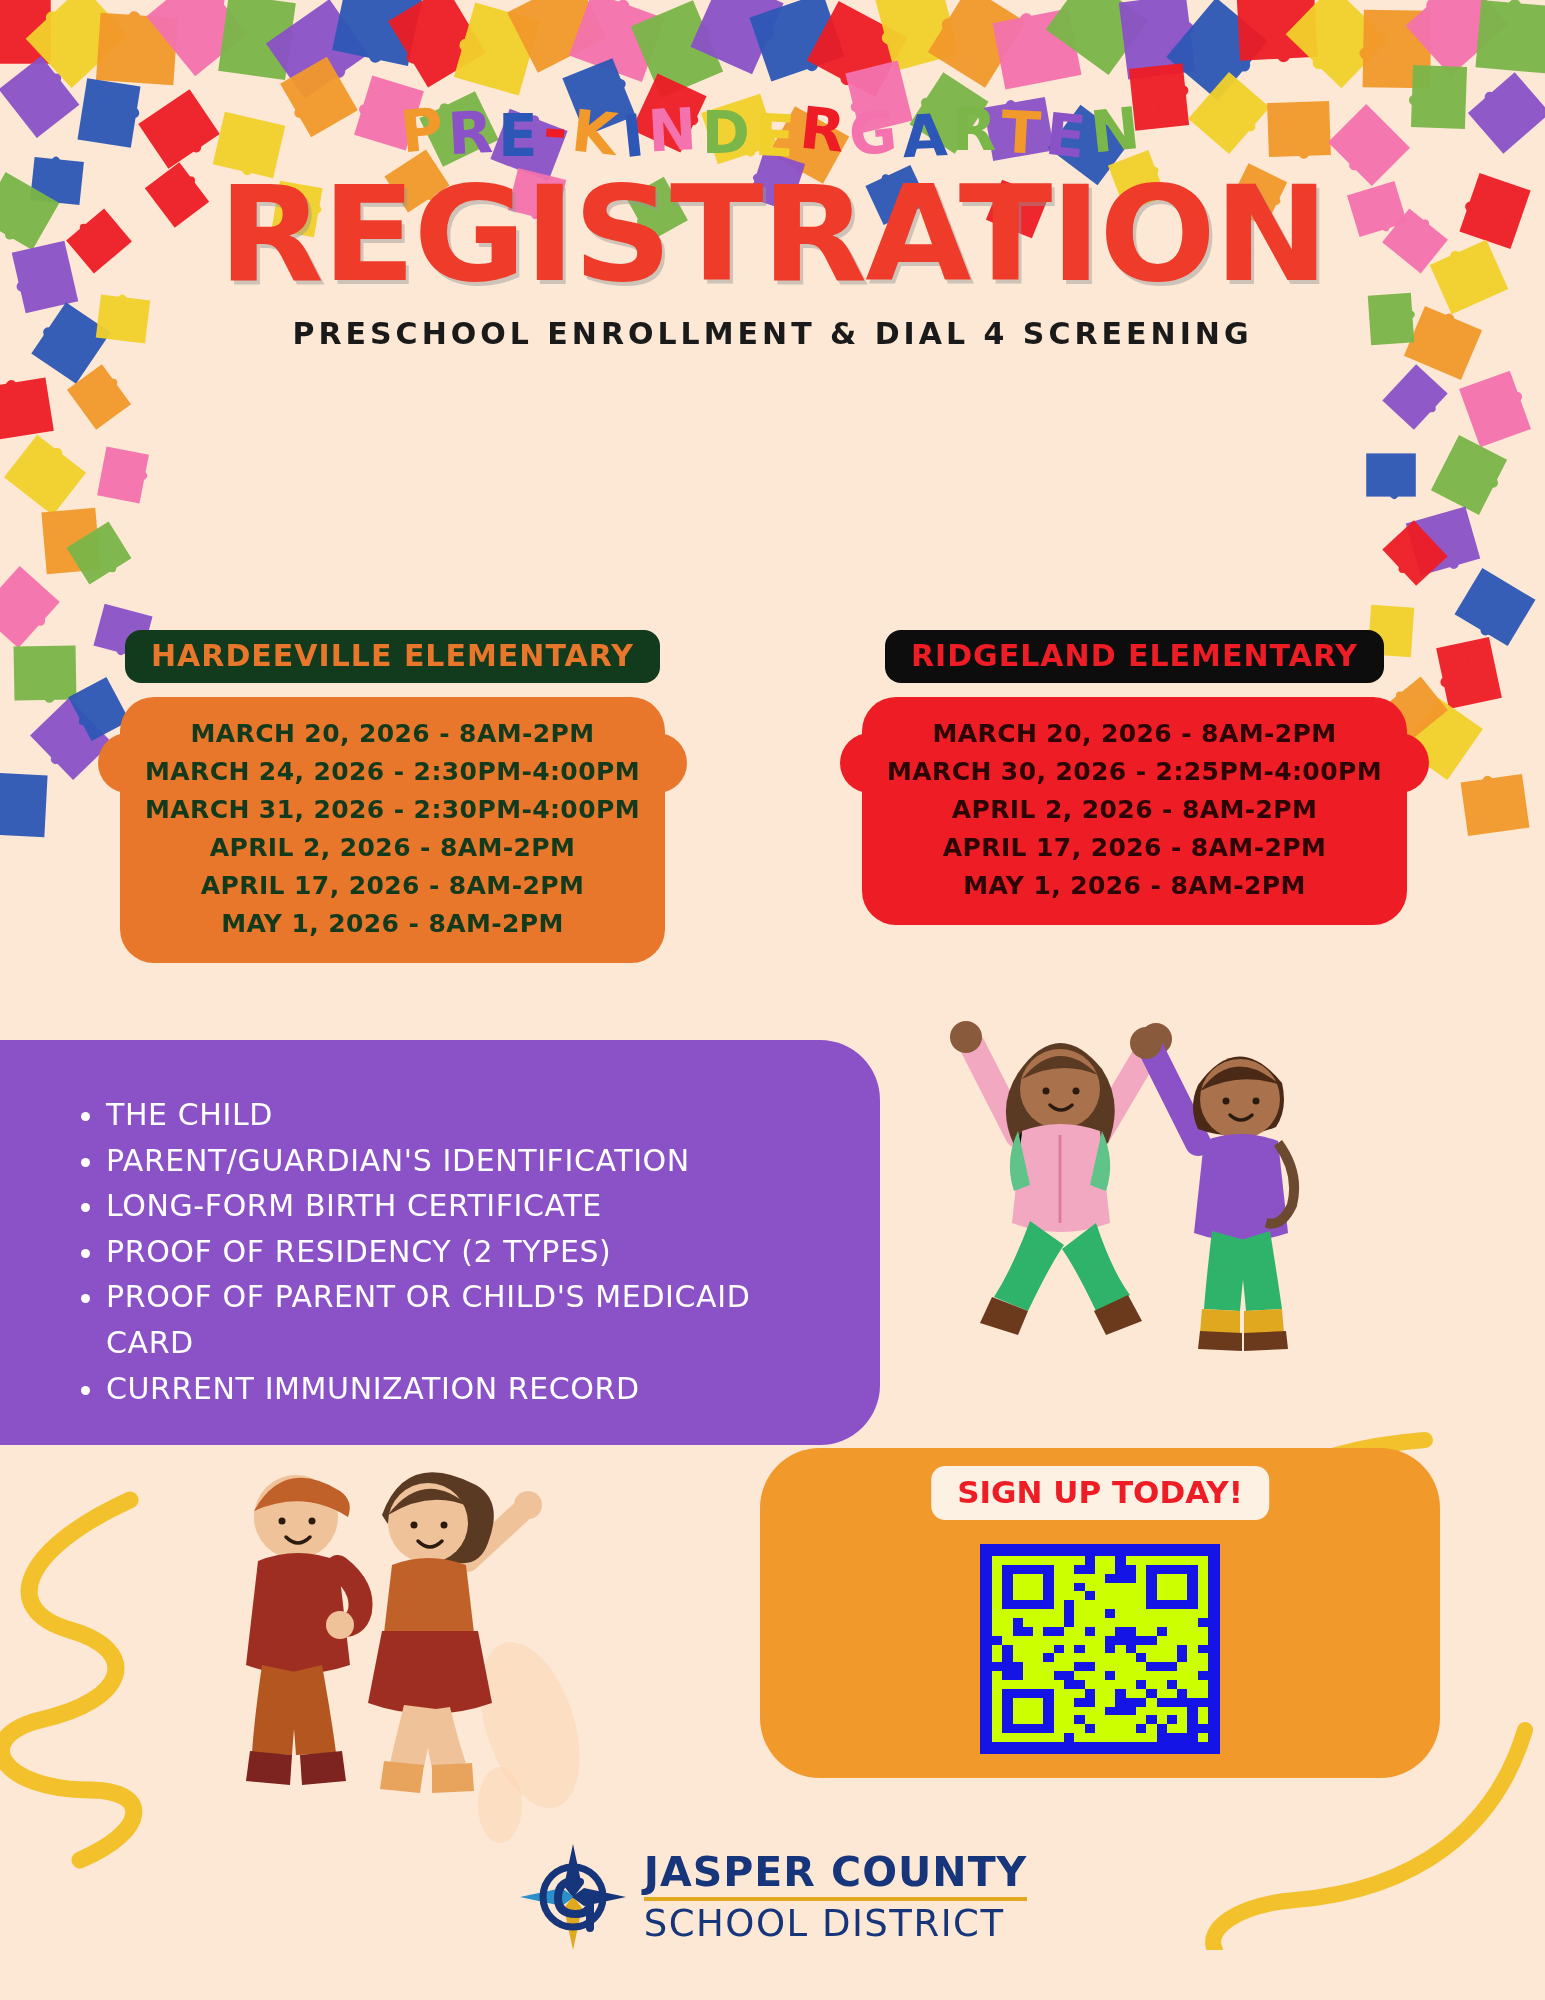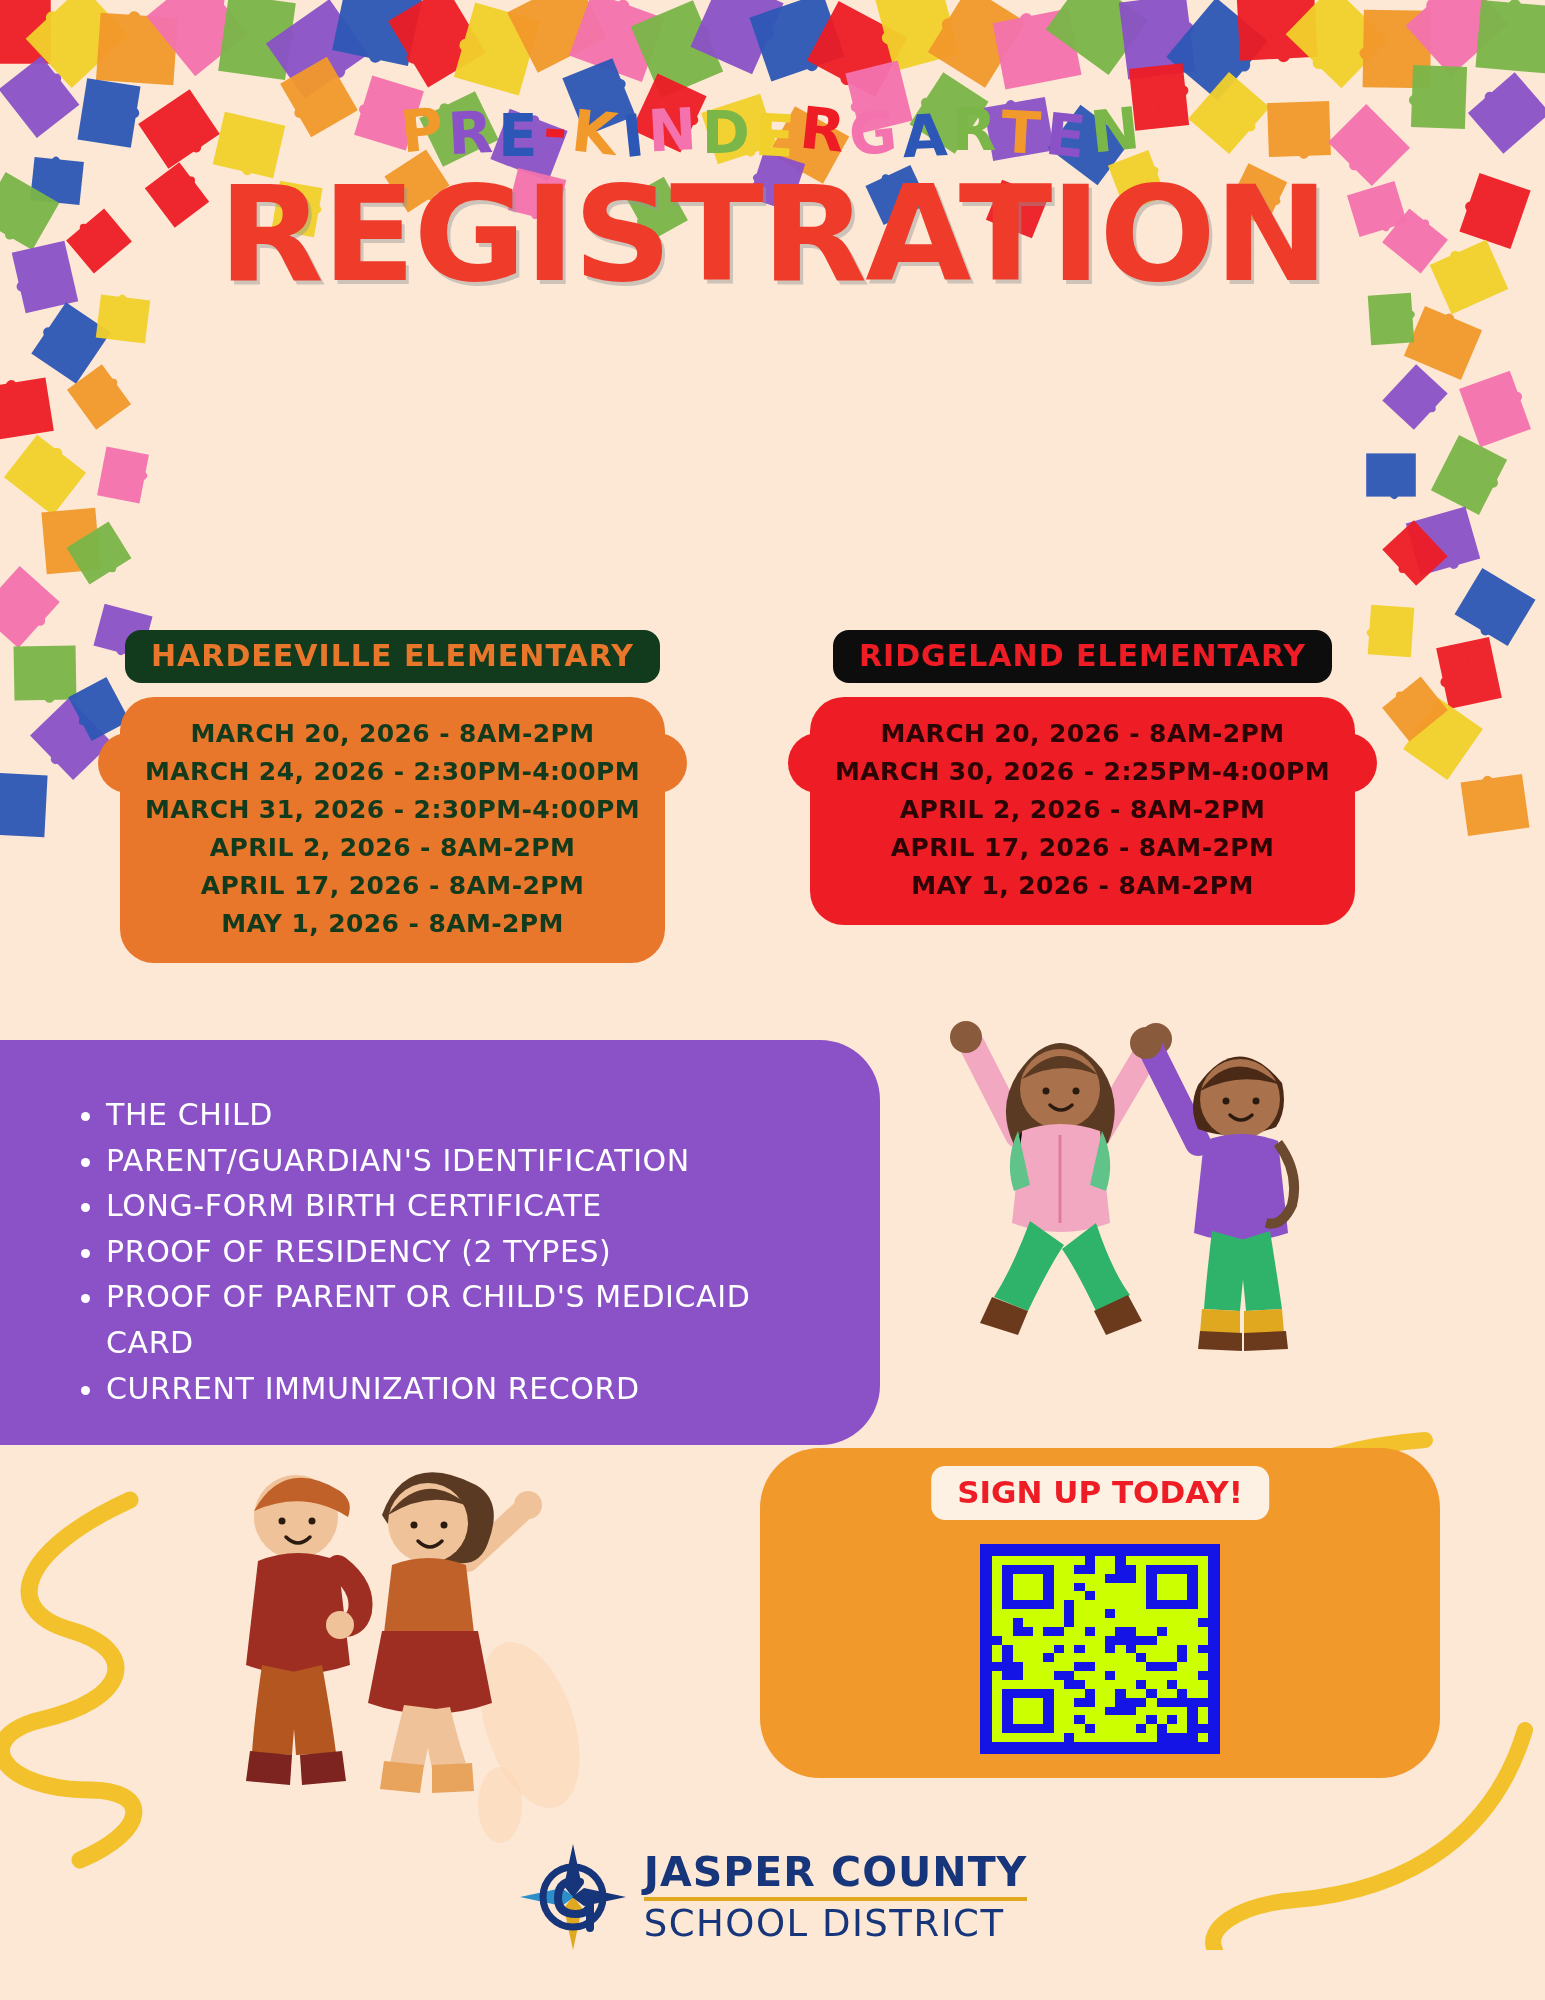--- a/index.html
+++ b/index.html
@@ -94,21 +94,21 @@
   }
 
   
   .school {
     position: absolute;
     width: 545px;
     top: 630px;
     text-align: center;
   }
   #school-left  { left: 120px; }
-  #school-right { left: 810px; }
+  #school-right { left: 862px; }
 
   .school-name {
     display: inline-block;
     padding: 8px 26px 10px;
     border-radius: 16px;
     font-size: 30px;
     font-weight: bold;
     letter-spacing: 1px;
     font-family: "DejaVu Sans", sans-serif;
   }
@@ -1012,20 +1012,21 @@
     <path d="M150 10 C40 60 20 120 90 140 C160 160 150 210 60 230 C-10 248 20 300 110 300 C170 300 170 340 100 370" fill="none" stroke="#f2c12b" stroke-width="17" stroke-linecap="round"></path>
   </svg>
   <svg class="squiggle" style="right:-10px; top:1430px; width:460px; height:520px;" viewBox="0 0 460 520">
     <path d="M330 10 C200 20 120 70 170 130 C210 180 140 230 60 250" fill="none" stroke="#f2c12b" stroke-width="16" stroke-linecap="round"></path>
     <path d="M430 300 C400 400 320 460 200 470 C140 475 110 500 120 520" fill="none" stroke="#f2c12b" stroke-width="16" stroke-linecap="round"></path>
   </svg>
 
   <div id="title-block">
     <div id="prek-title"><span style="color: rgb(242, 153, 43); transform: rotate(-6deg) translateY(-3px);">P</span><span style="color: rgb(139, 82, 200); transform: rotate(-3deg) translateY(0px);">R</span><span style="color: rgb(45, 87, 182); transform: rotate(0deg) translateY(3px);">E</span><span style="color: rgb(238, 28, 37); transform: rotate(3deg) translateY(-3px);">-</span><span style="color: rgb(242, 153, 43); transform: rotate(6deg) translateY(0px);">K</span><span style="color: rgb(45, 87, 182); transform: rotate(-6deg) translateY(3px);">I</span><span style="color: rgb(244, 114, 174); transform: rotate(-3deg) translateY(-3px);">N</span><span style="color: rgb(122, 182, 72); transform: rotate(0deg) translateY(0px);">D</span><span style="color: rgb(242, 208, 43); transform: rotate(3deg) translateY(3px);">E</span><span style="color: rgb(238, 28, 37); transform: rotate(6deg) translateY(-3px);">R</span><span style="color: rgb(244, 114, 174); transform: rotate(-6deg) translateY(0px);">G</span><span style="color: rgb(45, 87, 182); transform: rotate(-3deg) translateY(3px);">A</span><span style="color: rgb(122, 182, 72); transform: rotate(0deg) translateY(-3px);">R</span><span style="color: rgb(242, 153, 43); transform: rotate(3deg) translateY(0px);">T</span><span style="color: rgb(139, 82, 200); transform: rotate(6deg) translateY(3px);">E</span><span style="color: rgb(122, 182, 72); transform: rotate(-6deg) translateY(-3px);">N</span></div>
     <div id="reg-title">REGISTRATION</div>
+    <div id="sub-title">PRESCHOOL ENROLLMENT &amp; DIAL 4 SCREENING</div>
   </div>
 
   <div class="school" id="school-left">
     <div class="school-name">HARDEEVILLE ELEMENTARY</div>
     <div class="dates">
       <div class="dates-inner">
         <div class="date-line">MARCH 20, 2026 - 8AM-2PM</div>
         <div class="date-line">MARCH 24, 2026 - 2:30PM-4:00PM</div>
         <div class="date-line">MARCH 31, 2026 - 2:30PM-4:00PM</div>
         <div class="date-line">APRIL 2, 2026 - 8AM-2PM</div>

